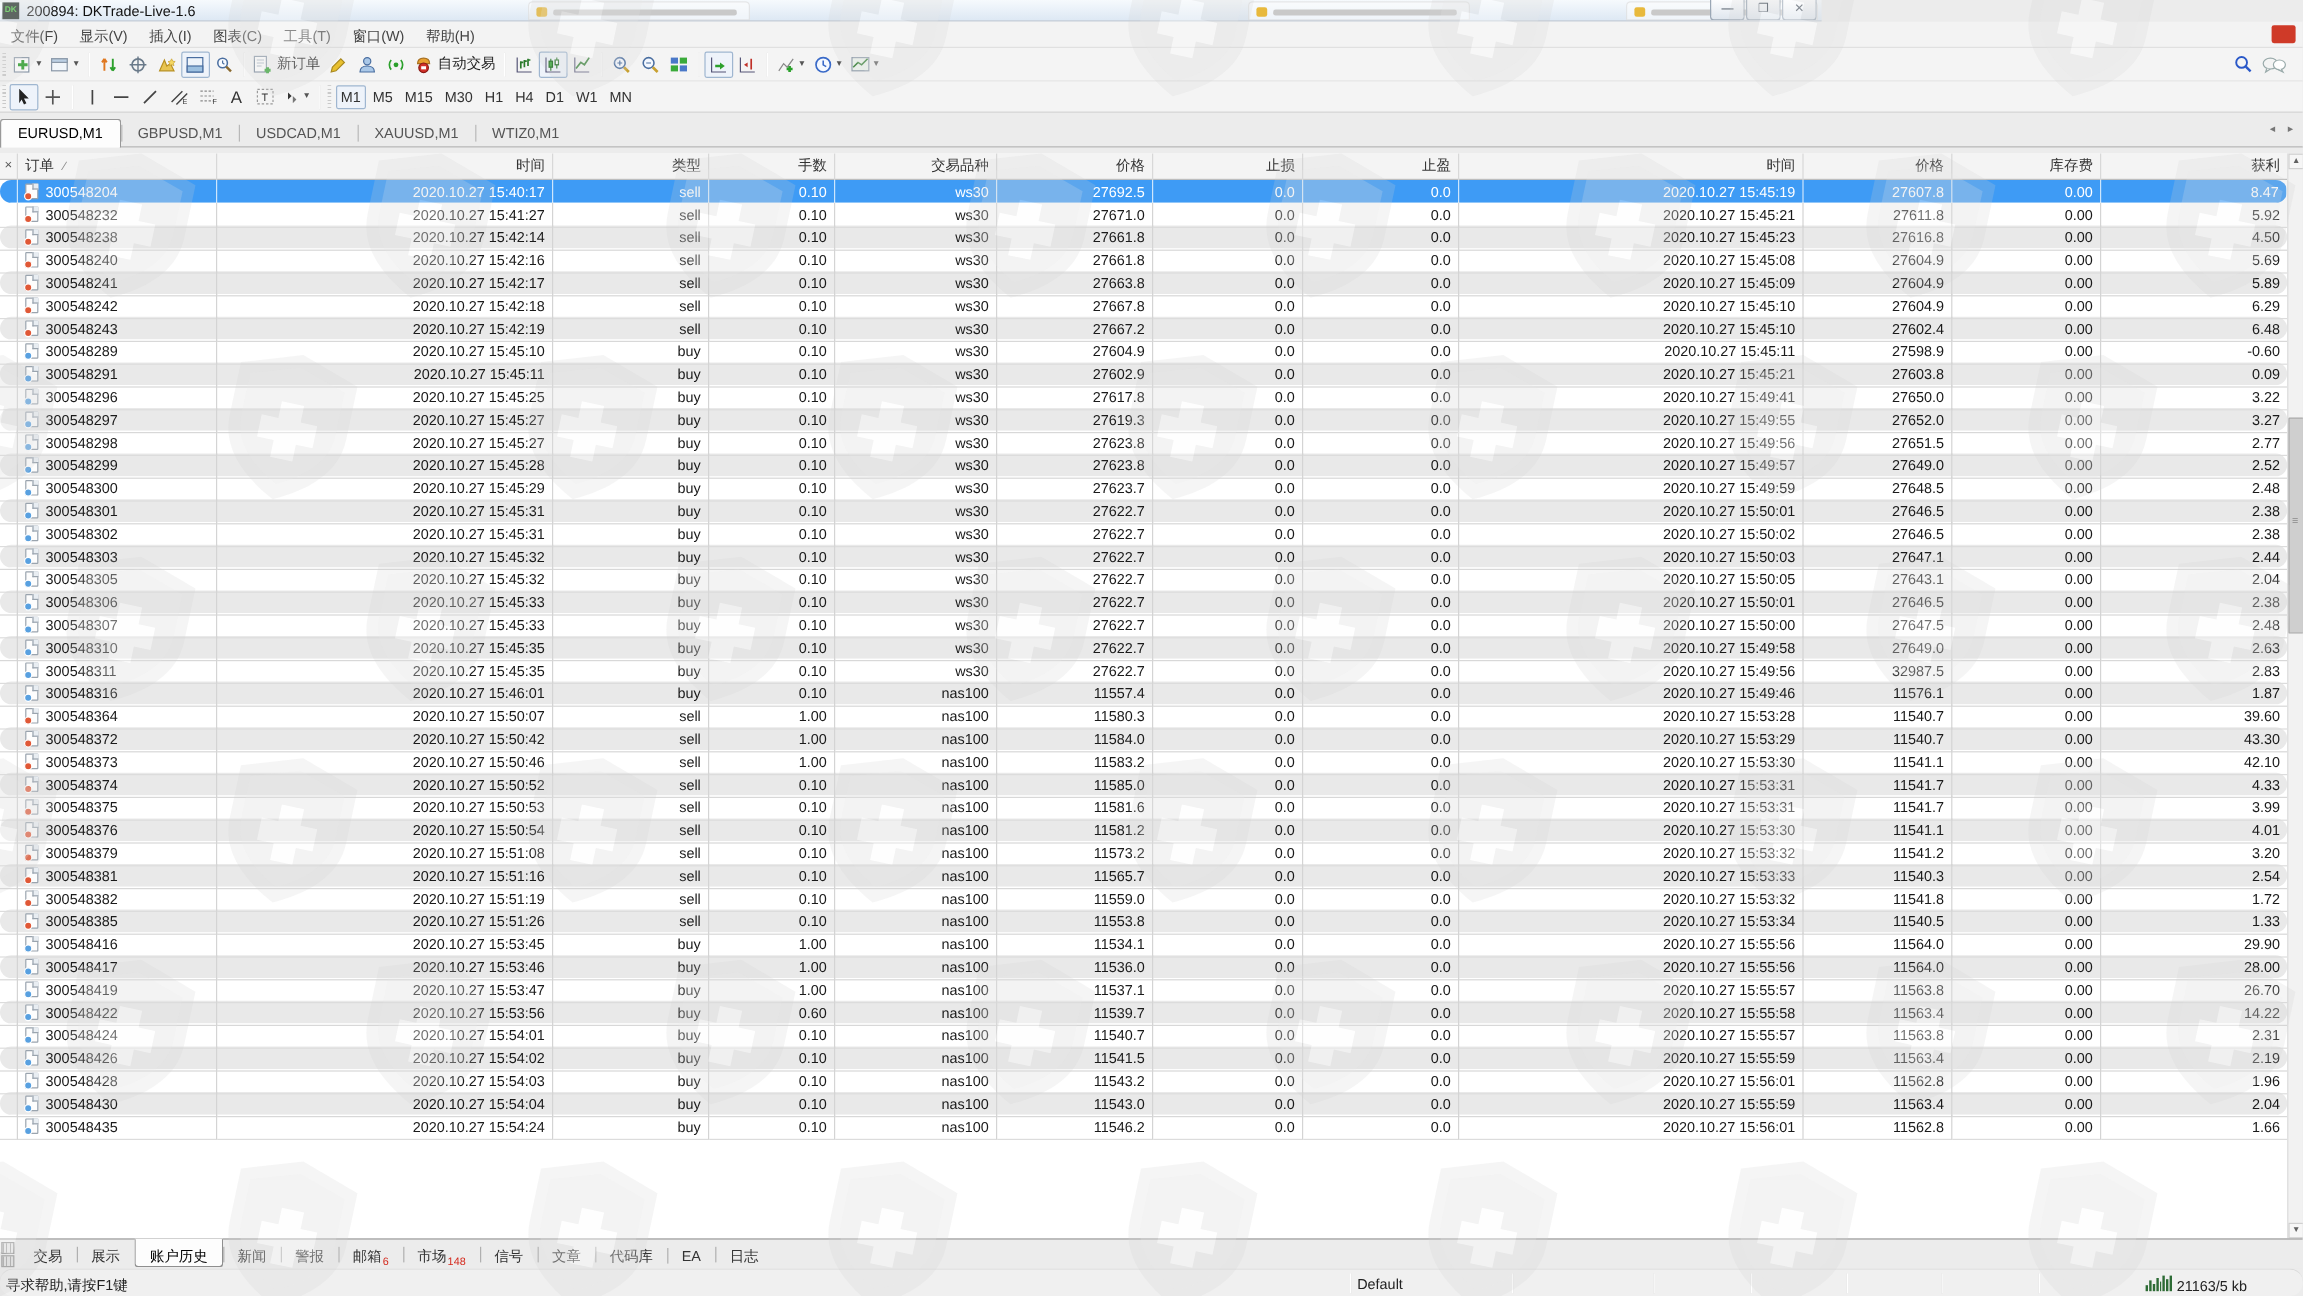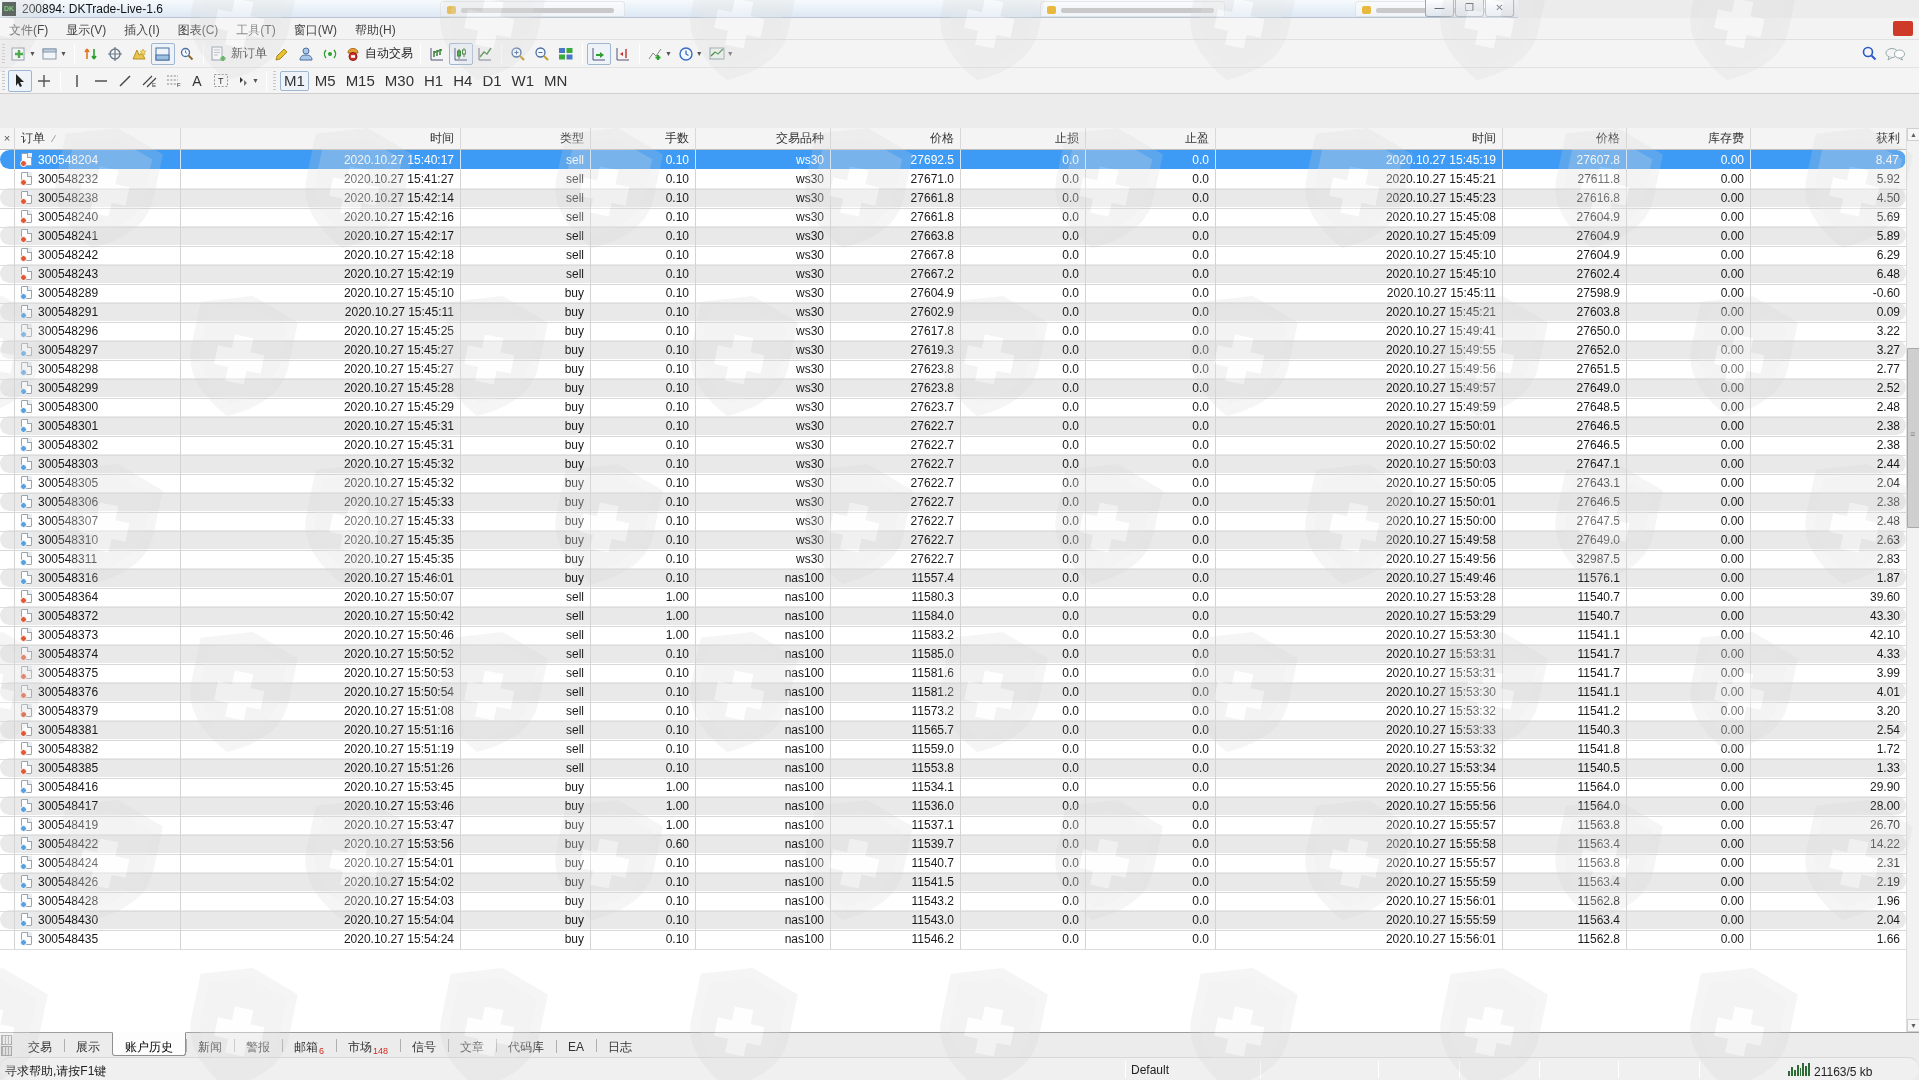--- a/index.html
+++ b/index.html
@@ -36,21 +36,21 @@
   .tb-grip { width:5px; height:20px; margin:0 3px 0 2px;
     background:repeating-linear-gradient(#c9c9c9 0 1px,#f4f4f4 1px 3px); width:3px; }
   .tb-sep { width:1px; height:20px; background:#d2d2d2; border-right:1px solid #fff; margin:0 4px; }
   .tb-btn { height:22px; min-width:24px; padding:0 2px; display:flex; align-items:center; justify-content:center;
     border:1px solid transparent; border-radius:2px; color:#333; }
   .tb-btn.pressed { background:#eef3fa; border:1px solid #9fb6d0; }
   .tb-btn .lbl { margin-left:3px; color:#222; }
   .caret { font-size:7px; color:#555; margin-left:2px; }
   .g-ic { font-size:14px; line-height:14px; }
   .tb-text-btn { height:20px; min-width:22px; padding:0 3px; margin:0 1px; display:flex; align-items:center;
-    justify-content:center; border:1px solid transparent; border-radius:2px; color:#333; font-size:15px; }
+    justify-content:center; border:1px solid transparent; border-radius:2px; color:#333; font-size:12px; }
   .tb-text-btn.pressed { background:#eef3fa; border:1px solid #9fb6d0; }
   svg { display:block; }
 
   
   #tabbar { position:absolute; left:0; top:94px; width:1919px; height:29px; background:#ececec;
     border-bottom:1px solid #aaa; }
   .chart-tab { position:relative; display:inline-block; height:24px; margin-top:5px; padding:4px 14px 0 14px;
     color:#555; }
   .chart-tab.active { background:#fdfdfd; border:1px solid #999; border-bottom:1px solid #fdfdfd;
     border-radius:3px 3px 0 0; color:#000; margin-bottom:-1px; height:25px; }
@@ -407,20 +407,24 @@
         <div class="tb-text-btn">M15</div>
         <div class="tb-text-btn">M30</div>
         <div class="tb-text-btn">H1</div>
         <div class="tb-text-btn">H4</div>
         <div class="tb-text-btn">D1</div>
         <div class="tb-text-btn">W1</div>
         <div class="tb-text-btn">MN</div>
       </div>
   </div>
 
+  <div id="tabbar">
+    <span id="chart-tabs"><span class="chart-tab active">EURUSD,M1</span><span class="chart-tab">GBPUSD,M1</span><span class="chart-tab">USDCAD,M1</span><span class="chart-tab">XAUUSD,M1</span><span class="chart-tab">WTIZ0,M1</span></span>
+    <span id="tab-scroll">◂ ▸</span>
+  </div>
   <div id="panel-gap"></div>
 
   <div id="grid">
     <div class="hrow">
       <div class="hcell c-gut">
           <span id="hdr-close">×</span>
         </div>
       <div class="hcell c-order"><span>订单</span><span class="sort-mark">∕</span></div>
       <div class="hcell c-otime" style="text-align:right;">时间</div>
       <div class="hcell c-type" style="text-align:right;">类型</div>

